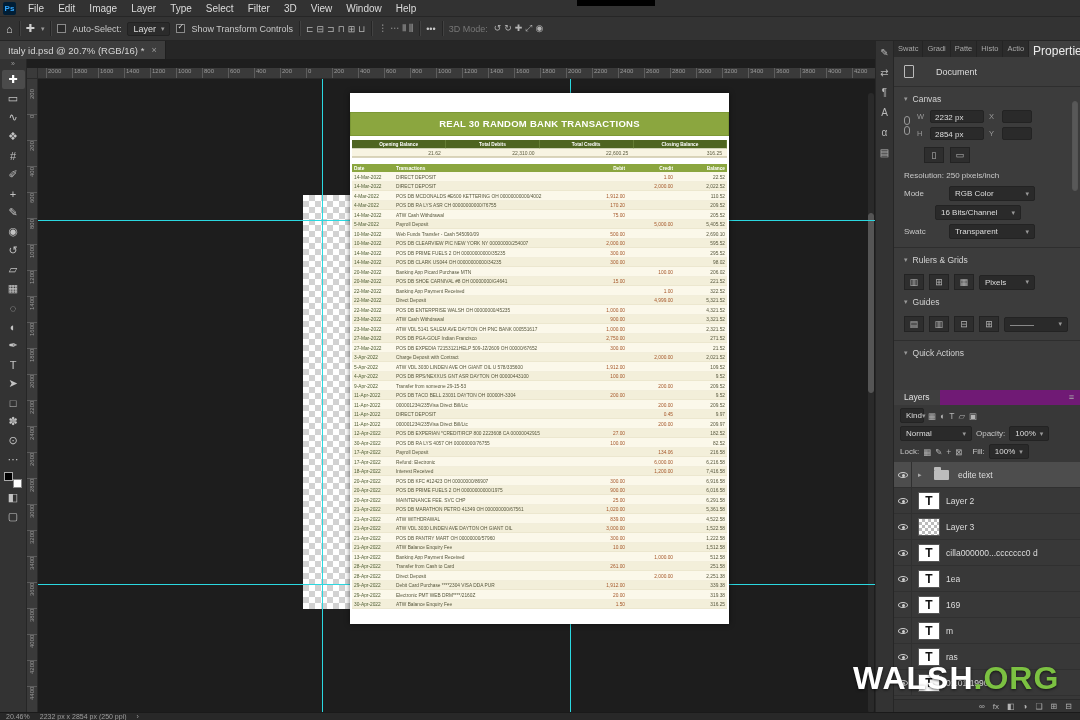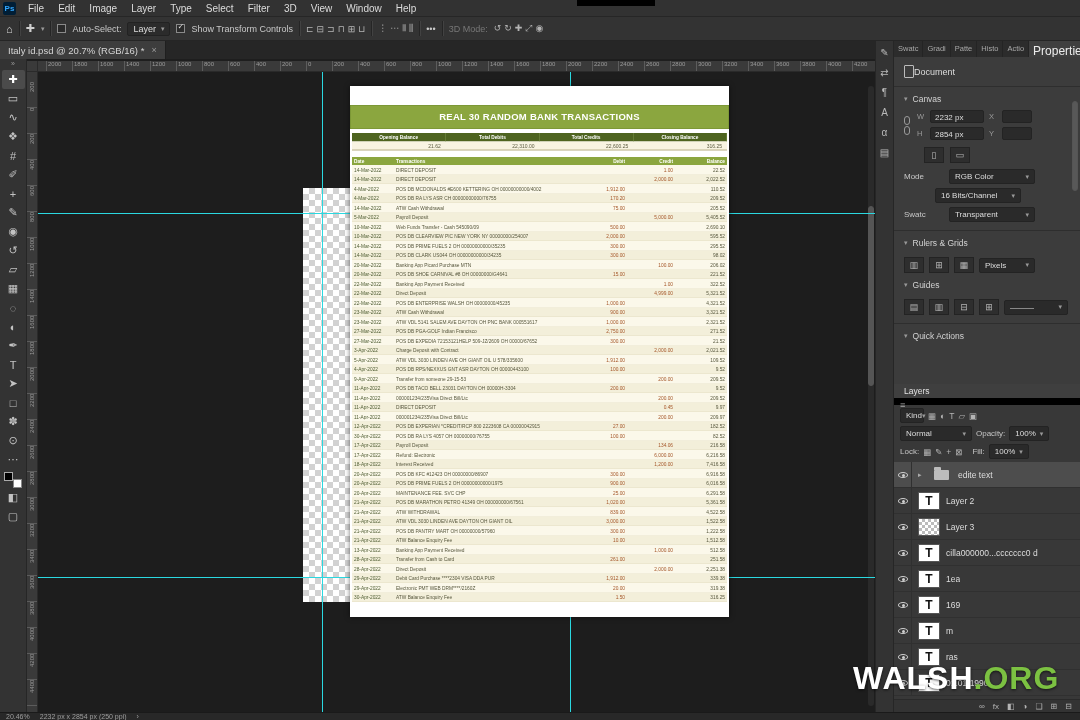--- a/index.html
+++ b/index.html
@@ -32,21 +32,21 @@
   
   .toolbar { position:absolute; left:0; top:59px; width:27px; bottom:8px; background:#333333; border-right:1px solid #262626; display:flex; flex-direction:column; align-items:center; padding-top:1px; z-index:15; }
   .tb-collapse { font-size:7px; color:#999; height:10px; }
   .tool { width:23px; height:19px; display:flex; align-items:center; justify-content:center; font-size:11px; color:#c3c3c3; }
   .tool.active { background:#4b4b4b; border-radius:2px; color:#fff; }
   .fgbg { position:relative; width:18px; height:16px; margin-top:3px; }
   .fgbg .bg { position:absolute; right:0; bottom:0; width:9px; height:9px; background:#fff; border:1px solid #888; }
   .fgbg .fg { position:absolute; left:0; top:0; width:9px; height:9px; background:#000; border:1px solid #aaa; }
 
   
-  .canvas-wrap { position:absolute; left:27px; top:61px; width:848px; height:653px; }
+  .canvas-wrap { position:absolute; left:27px; top:68px; width:848px; height:653px; }
   .ruler-corner { position:absolute; left:0; top:0; width:11px; height:11px; background:#3a3a3a; border-right:1px solid #2a2a2a; border-bottom:1px solid #2a2a2a; z-index:5;}
   .ruler-top { position:absolute; left:11px; top:0; right:0; height:11px; background:#3a3a3a; border-bottom:1px solid #2a2a2a; overflow:hidden; display:flex; padding-left:8px; z-index:5; }
   .ruler-top .rl { flex:0 0 26px; width:26px; font-size:6px; color:#9a9a9a; border-left:1px solid #5c5c5c; padding-left:1px; line-height:7px; }
   .ruler-left { position:absolute; left:0; top:11px; width:11px; bottom:0; background:#3a3a3a; border-right:1px solid #2a2a2a; overflow:hidden; padding-top:10px; z-index:5; }
   .ruler-left .rlv { height:26px; font-size:6px; color:#9a9a9a; border-top:1px solid #5c5c5c; writing-mode:vertical-rl; transform:rotate(180deg); text-align:right; line-height:10px; }
   .canvas-area { position:absolute; left:11px; top:11px; right:0; bottom:0; background:#1d1d1d; overflow:hidden; }
   .vscroll { position:absolute; right:1px; top:14px; width:6px; height:620px; background:#2a2a2a; border-radius:3px; }
   .vscroll .thumb { position:absolute; top:120px; left:0; width:6px; height:180px; background:#555; border-radius:3px; }
 
   .checker { position:absolute; left:265px; top:116px; width:47px; height:414px; z-index:1;
@@ -82,21 +82,21 @@
   .icon-strip { position:absolute; left:875px; top:41px; width:18px; bottom:8px; background:#333333; border-left:1px solid #262626; display:flex; flex-direction:column; align-items:center; padding-top:6px; gap:9px; z-index:15; }
   .strip-icon { font-size:10px; color:#b9b9b9; }
 
   
   .dock { position:absolute; left:893px; top:41px; right:0; bottom:8px; background:#383838; border-left:1px solid #262626; z-index:15; }
   .props { position:absolute; top:0; left:0; right:0; height:349px; overflow:hidden; }
   .props-tabs { height:16px; background:#2c2c2c; display:flex; overflow:hidden; }
   .props-tab { padding:3px 4px; font-size:7.5px; color:#a8a8a8; border-right:1px solid #242424; white-space:nowrap; }
   .props-tab.active { background:#3f3f3f; color:#ececec; font-size:12px; }
   .props-body { position:absolute; top:16px; left:0; right:0; bottom:0; background:#3c3c3c; }
-  .doc-row { display:flex; gap:0; align-items:center; padding:8px 10px; font-size:9px; color:#ddd; border-bottom:1px solid #2e2e2e; }
+  .doc-row { display:flex; gap:22px; align-items:center; padding:8px 10px; font-size:9px; color:#ddd; border-bottom:1px solid #2e2e2e; }
   .file-ico { width:10px; height:13px; border:1px solid #bbb; border-radius:1px; }
   .section-head { display:flex; gap:5px; align-items:center; padding:7px 10px 4px; font-size:8.5px; color:#d2d2d2; }
   .chev { font-size:7px; color:#999; }
   .wh-grid { display:flex; gap:7px; padding:2px 10px 0; align-items:center; }
   .chain { display:flex; flex-direction:column; gap:1px; }
   .chain i { width:6px; height:9px; border:1px solid #9a9a9a; border-radius:3px; display:block; }
   .fields { display:flex; flex-direction:column; gap:4px; }
   .frow { display:flex; gap:5px; align-items:center; }
   .flabel { font-size:7.5px; color:#9a9a9a; width:8px; }
   .field { background:#2a2a2a; border:1px solid #232323; border-radius:2px; padding:2px 4px; font-size:8px; color:#ddd; width:54px; height:13px; }
@@ -109,21 +109,21 @@
   .w92 { width:86px; } .w56 { width:56px; } .w64 { width:64px; }
   .indent { margin-left:31px; }
   .divider { height:1px; background:#2e2e2e; margin:8px 0 0; }
   .icon-row { display:flex; gap:5px; align-items:center; padding:5px 10px 0; }
   .box-icon { width:20px; height:16px; background:#2e2e2e; border:1px solid #232323; display:flex; align-items:center; justify-content:center; color:#b5b5b5; font-size:9px; }
   .props-scroll { position:absolute; right:2px; top:24px; width:6px; height:300px; }
   .props-scroll .thumb { position:absolute; top:20px; width:6px; height:90px; background:#585858; border-radius:3px; }
 
   
   .layers { position:absolute; top:349px; left:0; right:0; bottom:0; background:#383838; }
-  .layers-tabbar { height:15px; background:#000000; display:flex; justify-content:center; align-items:stretch;flex-direction:column; }
+  .layers-tabbar { height:15px; background:#701a75; display:flex; justify-content:space-between; align-items:stretch; }
   .layers-tab { background:#3f3f3f; padding:2px 10px; font-size:8.5px; color:#e2e2e2; }
   .panel-menu { padding:2px 6px; color:#aaa; font-size:9px; }
   .lrow { display:flex; gap:4px; align-items:center; padding:3px 6px 0; font-size:8px; color:#c5c5c5; }
   .mini-icons { display:flex; gap:4px; }
   .mini-icons span { font-size:8.5px; color:#b5b5b5; }
   .layers-list { position:absolute; top:72px; left:0; right:0; bottom:13px; overflow:hidden; }
   .layer-row { height:26px; display:flex; align-items:center; border-bottom:1px solid #303030; padding-right:4px; gap:6px; font-size:8.5px; color:#dedede; }
   .layer-row.selected { background:#4d4d4d; }
   .eye-cell { width:18px; align-self:stretch; display:flex; align-items:center; justify-content:center; border-right:1px solid #303030; }
   .eye-shape { width:10px; height:6px; border:1px solid #cfcfcf; border-radius:50%; position:relative; }
@@ -725,20 +725,21 @@
             <span class="field">2854 px</span>
             <span class="flabel">Y</span>
             <span class="field small"></span>
           </div>
         </div>
       </div>
       <div class="orient-row">
         <span class="orient-btn">▯</span>
         <span class="orient-btn">▭</span>
       </div>
+      <div class="res-text">Resolution: 250 pixels/inch</div>
       <div class="prop-row">
         <span style="width:24px">Mode</span>
         <span class="p-select w92">
           <span>RGB Color</span>
             <span class="caret">▾</span>
         </span>
       </div>
       <div class="prop-row">
         <span class="p-select w92 indent">
           <span>16 Bits/Channel</span>

